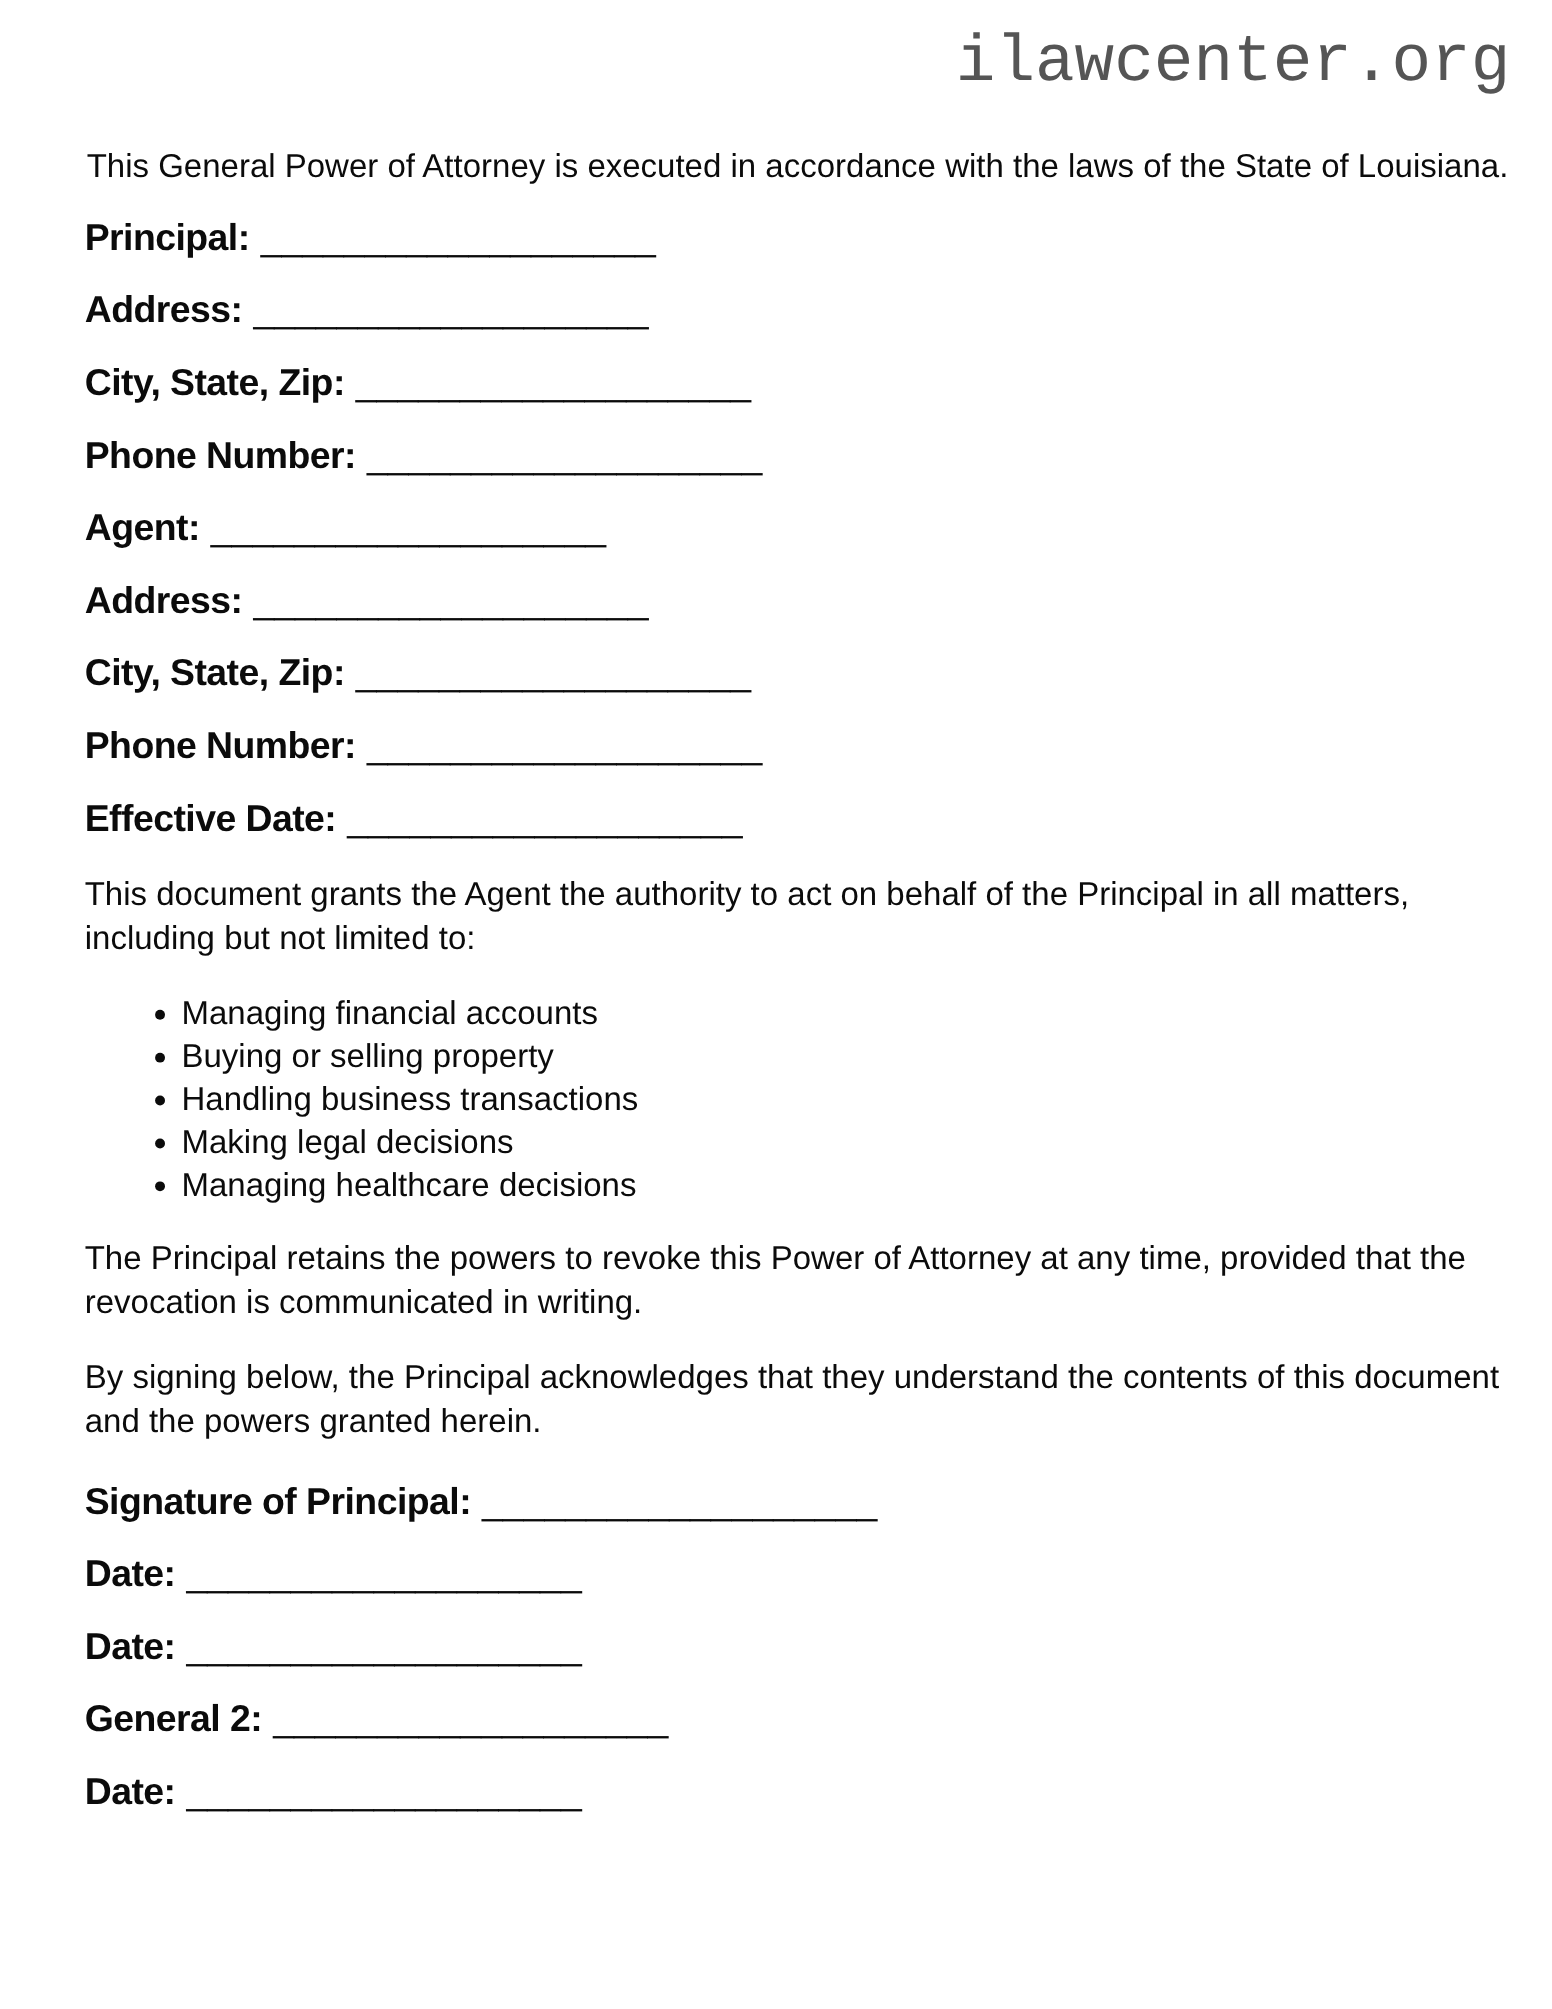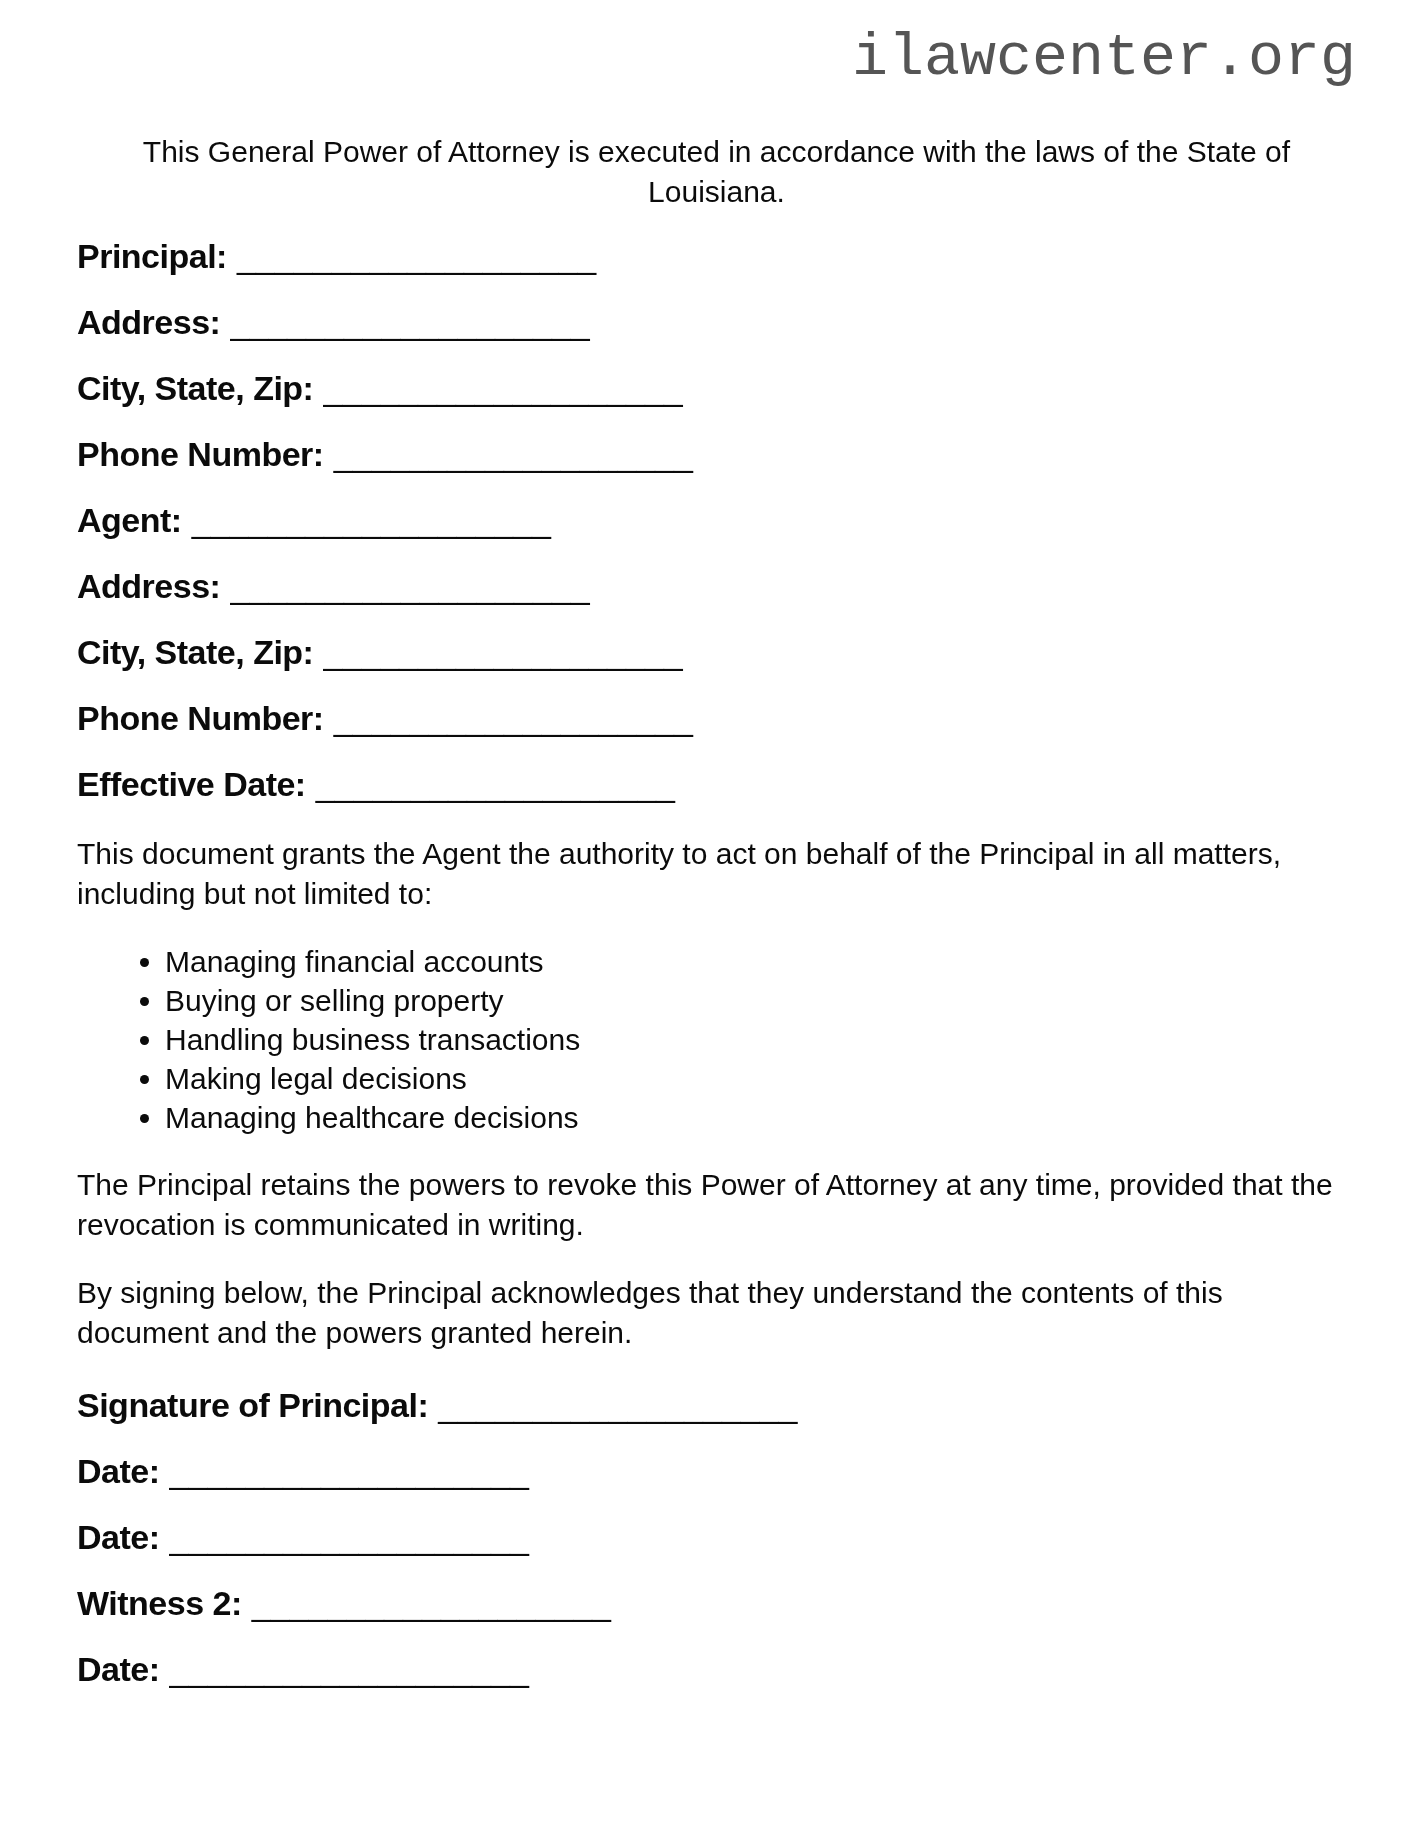--- a/index.html
+++ b/index.html
@@ -11,21 +11,21 @@
     width: 1411px;
     height: 1826px;
     overflow: hidden;
     font-family: "Liberation Sans", sans-serif;
     color: #0b0b0b;
   }
   .page {
     box-sizing: border-box;
     width: 1411px;
     height: 1826px;
-    padding: 28px 55px 0 77px;
+    padding: 28px 38px 0 77px;
   }
   .watermark {
     font-family: "Liberation Mono", monospace;
     font-size: 60px;
     line-height: 1;
     color: #555555;
     text-align: right;
     white-space: nowrap;
   }
   .title {
@@ -140,20 +140,20 @@
   <div class="field">
     <span class="label">Date:</span><span class="blank">___________________</span>
   </div>
 
 
   <div class="field">
     <span class="label">Date:</span><span class="blank">___________________</span>
   </div>
 
   <div class="field">
-    <span class="label">Witness 2:</span><span class="blank">___________________</span>
+    <span class="label">General 2:</span><span class="blank">___________________</span>
   </div>
 
   <div class="field">
     <span class="label">Date:</span><span class="blank">___________________</span>
   </div>
 
 </div>
 
 </body></html>

